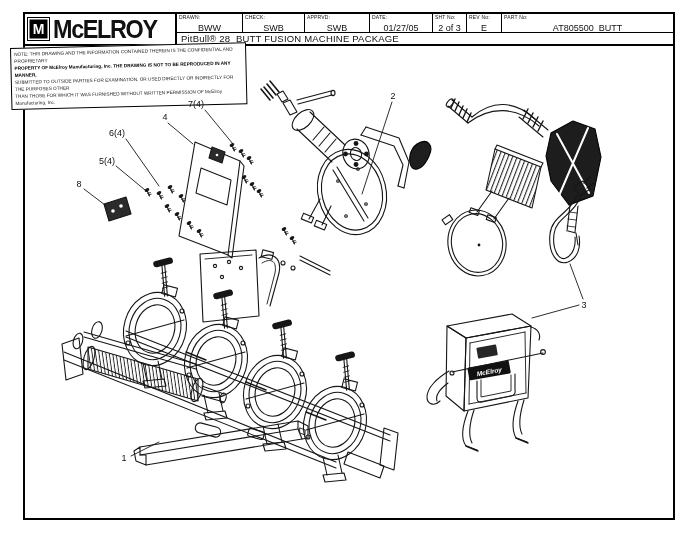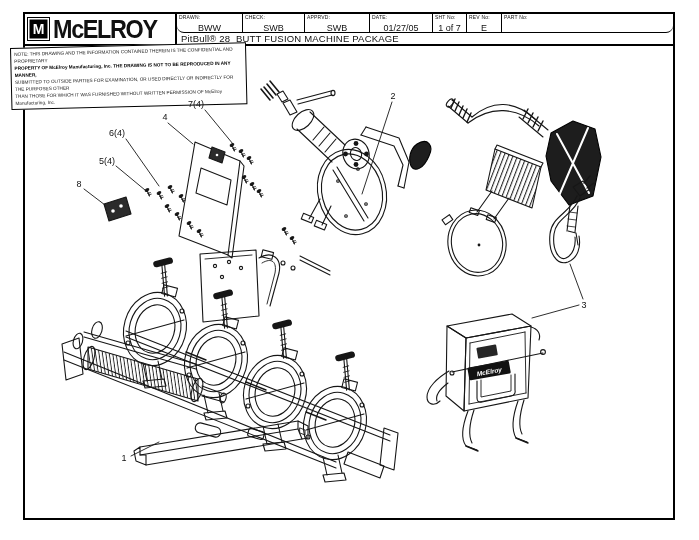--- a/index.html
+++ b/index.html
@@ -11,21 +11,21 @@
   .tb{position:absolute;left:23px;top:12px;width:652px;height:34px;border:2px solid #000;
       box-sizing:border-box;display:flex;background:#fff;}
   .tb-logo{width:152px;border-right:2px solid #000;box-sizing:border-box;display:flex;
            align-items:center;gap:3px;padding:1px 2px;}
   .mark{width:23px;height:24px;background:#000;color:#fff;font-weight:bold;font-size:14px;
         display:flex;align-items:center;justify-content:center;
         box-shadow:inset 0 0 0 1.5px #fff;border:1.5px solid #000;box-sizing:border-box;}
   .logotype{font-size:26px;font-weight:bold;letter-spacing:-1.5px;transform:scaleX(.9);
             transform-origin:left center;white-space:nowrap;line-height:1;}
   .tb-right{flex:1;display:flex;flex-direction:column;min-width:0;}
-  .tb-row1{display:flex;height:25px;border-bottom:1.5px solid #000;box-sizing:border-box;border-radius:7px;}
+  .tb-row1{display:flex;height:25px;border-bottom:1.5px solid #000;box-sizing:border-box;}
   .cell{position:relative;border-right:1.5px solid #000;box-sizing:border-box;}
   .cell:last-child{border-right:none;}
   .lbl{position:absolute;top:0;left:2px;font-size:5px;letter-spacing:.2px;white-space:nowrap;}
   .val{position:absolute;bottom:-1px;left:0;width:100%;text-align:center;font-size:9px;white-space:nowrap;}
   .tb-row2{flex:1;display:flex;align-items:center;padding-left:4px;font-size:9.5px;
            letter-spacing:.2px;}
   .tb-row2 .title{white-space:pre;}
   
   .note{position:absolute;left:10px;top:48px;width:236px;border:1px solid #000;
         padding:2px 3px;box-sizing:border-box;transform:rotate(-1.4deg);
@@ -57,28 +57,29 @@
         <div class="cell" style="width:65px">
           <span class="lbl">APPRVD:</span>
           <span class="val">SWB</span>
         </div>
         <div class="cell" style="width:63px">
           <span class="lbl">DATE:</span>
           <span class="val">01/27/05</span>
         </div>
         <div class="cell" style="width:34px">
           <span class="lbl">SHT No:</span>
-          <span class="val">1 of 7</span>
+          <span class="val">2 of 3</span>
         </div>
         <div class="cell" style="width:35px">
           <span class="lbl">REV No:</span>
           <span class="val">E</span>
         </div>
         <div class="cell" style="flex:1">
           <span class="lbl">PART No:</span>
+          <span class="val">AT805500_BUTT</span>
         </div>
       </div>
       <div class="tb-row2">
         <span class="title">PitBull® 28  BUTT FUSION MACHINE PACKAGE</span>
       </div>
     </div>
   </div>
 
   <div class="note">
     <div class="n1">NOTE: THIS DRAWING AND THE INFORMATION CONTAINED THEREIN IS THE CONFIDENTIAL AND PROPRIETARY</div>

